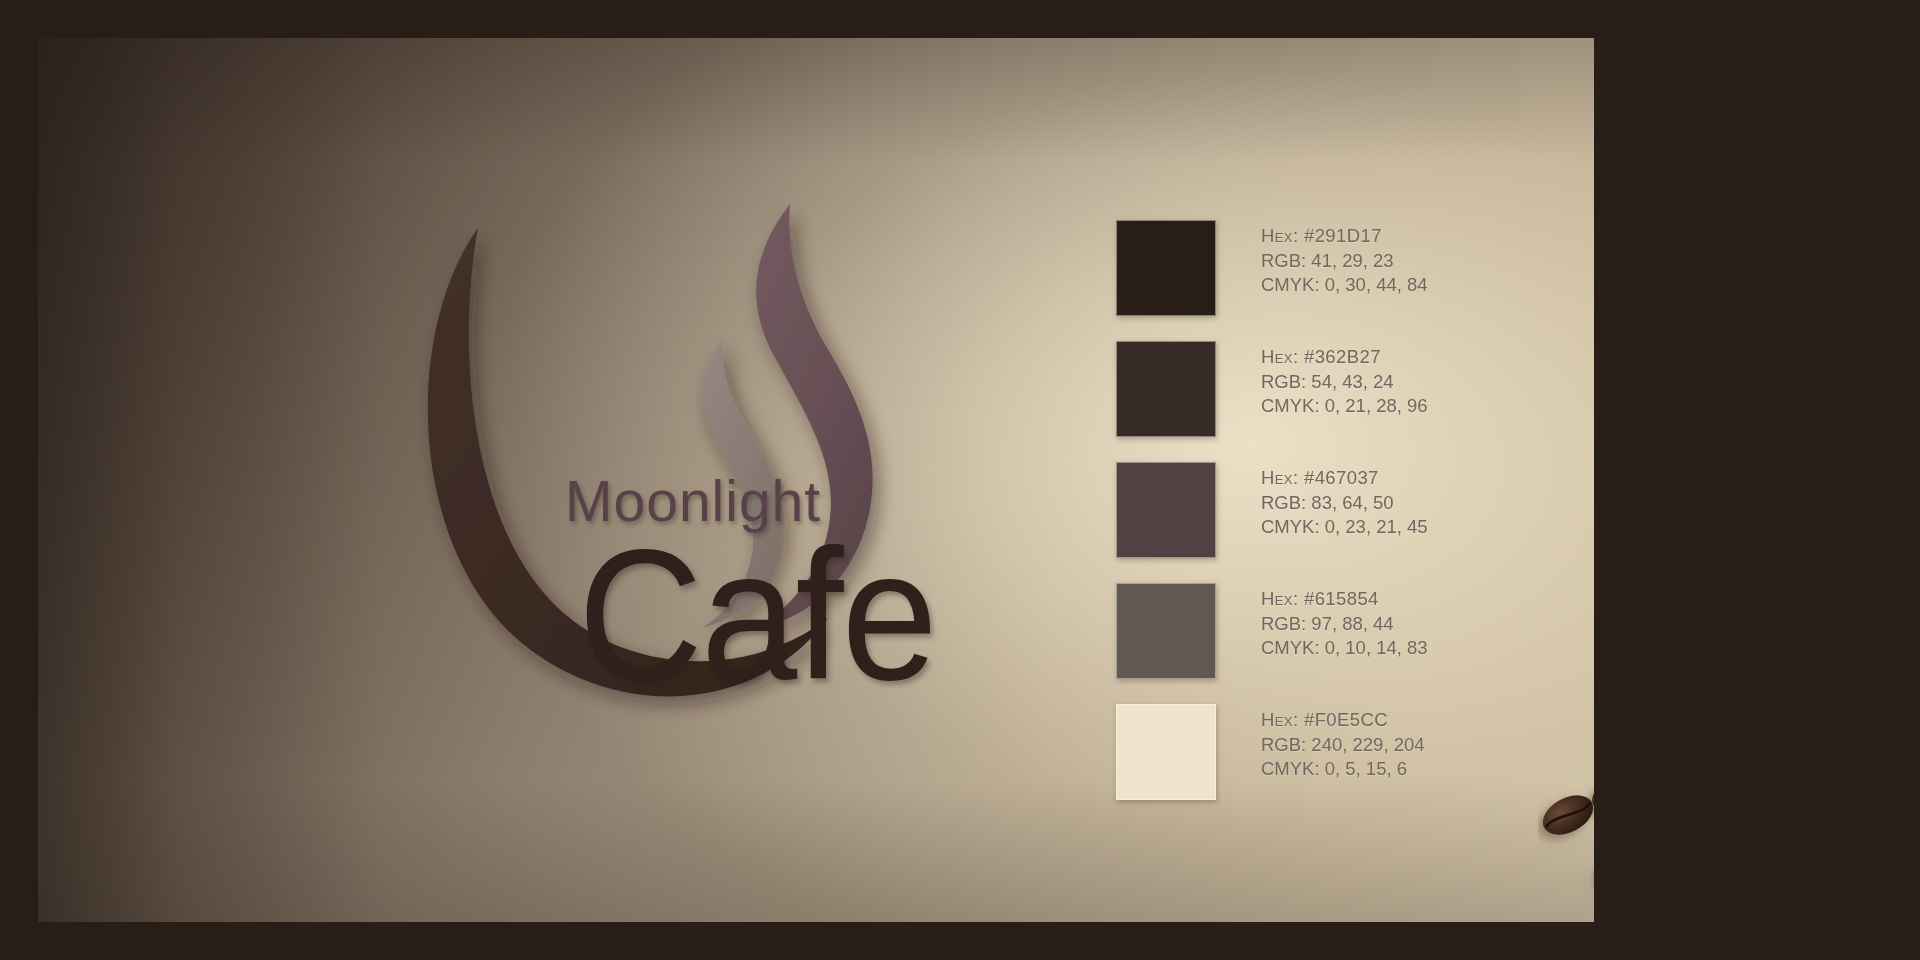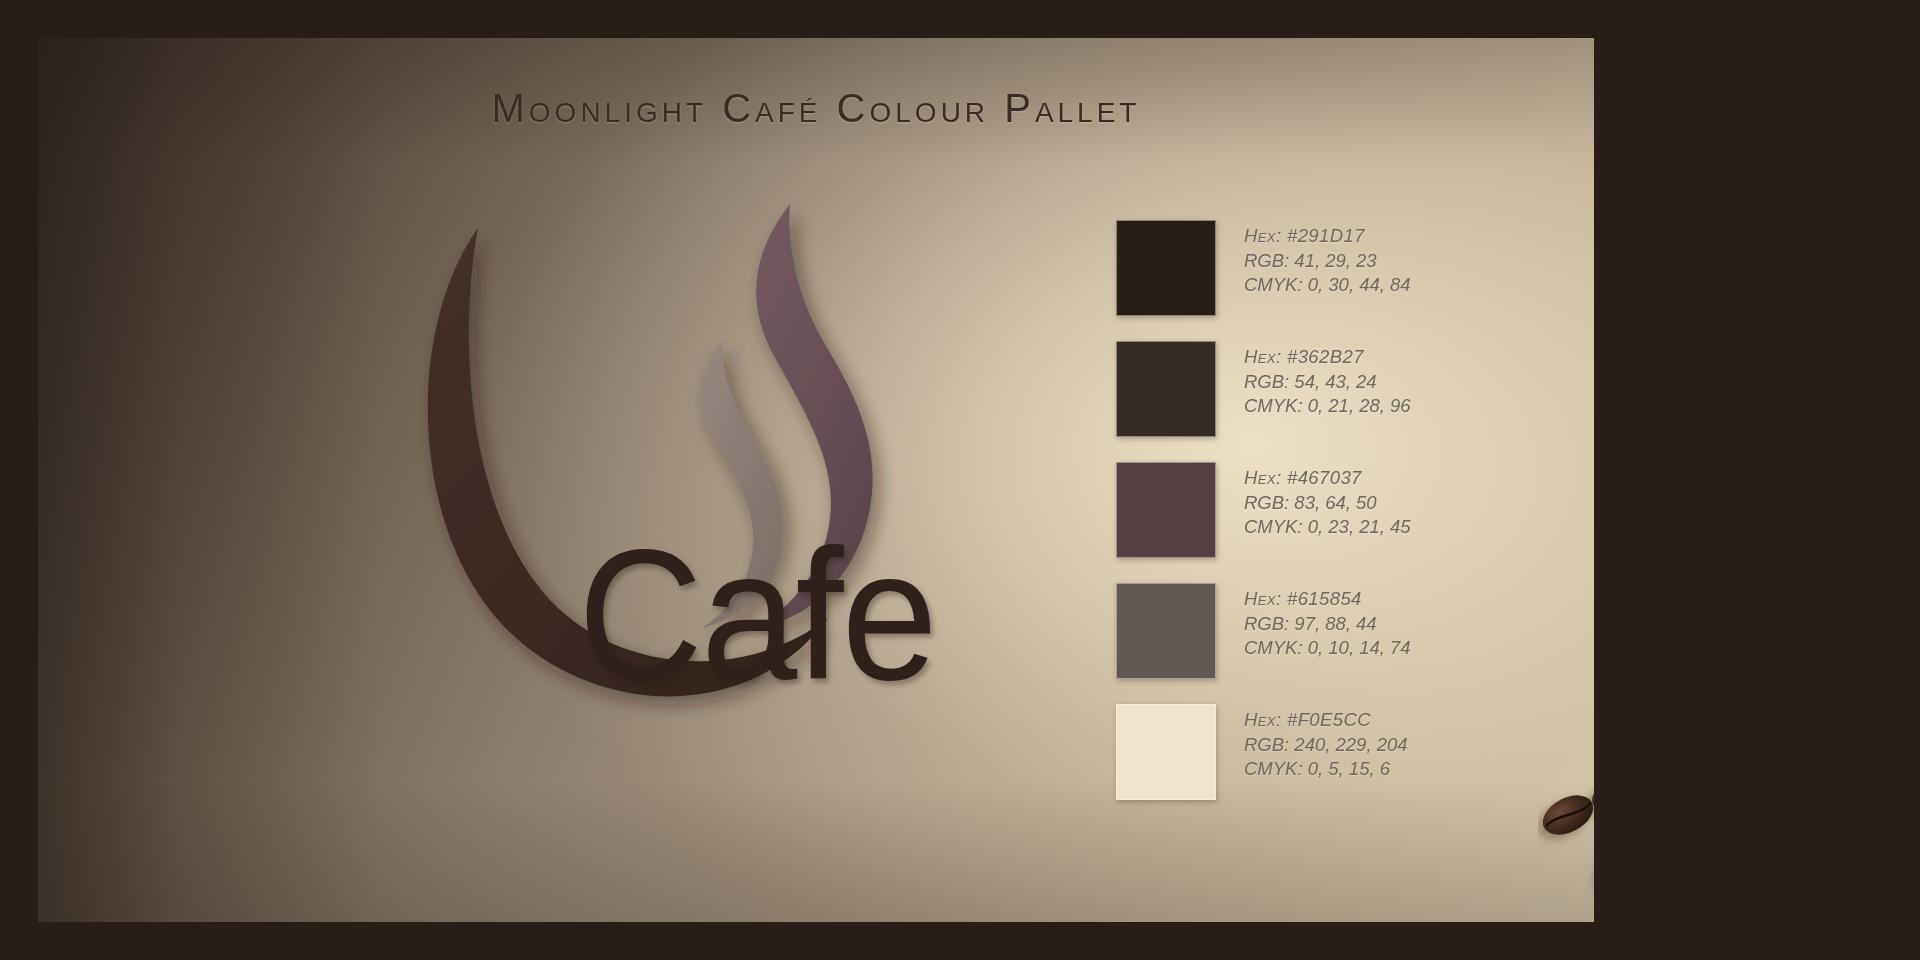--- a/index.html
+++ b/index.html
@@ -112,42 +112,40 @@
     position: absolute;
     left: 0;
     top: 0;
     width: 98px;
     height: 94px;
     border: 1px solid rgba(255,250,235,0.45);
     box-shadow: 1px 2px 5px rgba(45,33,25,0.30);
   }
   .swatch-info {
     position: absolute;
-    left: 128px;
+    left: 145px;
     top: 4px;
     color: #6f6860;
     font-size: 18.5px;
     line-height: 24.5px;
     white-space: nowrap;
     text-shadow: 0 1px 1px rgba(255,250,235,0.30);
-    font-style: italic;
   }
   .swatch-info .lbl-hex { font-variant: small-caps; letter-spacing: .4px; }
 
   
   #beans { position:absolute; left:1500px; top:735px; z-index:6; }
 </style>
 </head>
 <body>
 
 <div id="poster">
 
   <div id="canvas">
 
-    <div id="title">Moonlight Café Colour Pallet</div>
 
     <svg id="logo-svg" width="480" height="560" viewBox="0 0 480 560">
       <defs>
         <filter id="softshadow" x="-30%" y="-30%" width="170%" height="170%">
           <feDropShadow dx="6" dy="8" stdDeviation="9" flood-color="#241a14" flood-opacity="0.45"></feDropShadow>
         </filter>
         <linearGradient id="crescentGrad" x1="0" y1="0" x2="1" y2="1">
           <stop offset="0%" stop-color="#43312a"></stop>
           <stop offset="55%" stop-color="#3a2922"></stop>
           <stop offset="100%" stop-color="#31231c"></stop>
@@ -185,20 +183,21 @@
         <path d="M 304 152
                  C 276 192, 280 224, 300 258
                  C 324 300, 340 330, 334 366
                  C 328 402, 308 424, 284 440
                  C 320 432, 350 404, 360 362
                  C 372 314, 352 278, 332 244
                  C 314 214, 302 184, 304 152 Z" fill="url(#steamSmallGrad)"></path>
       </g>
     </svg>
 
+    <div class="logo-text" id="logo-moonlight">Moonlight</div>
     <div class="logo-text" id="logo-cafe">Cafe</div>
 
     <div id="swatches">
 
       <div class="swatch-row">
         <div class="swatch-chip" style="background-color: rgb(41, 29, 23);"></div>
         <div class="swatch-info">
           <div class="lbl-hex">Hex:  #291D17</div>
           <div>RGB:  41, 29, 23</div>
           <div>CMYK: 0, 30, 44, 84</div>
@@ -221,21 +220,21 @@
           <div>RGB:  83, 64, 50</div>
           <div>CMYK: 0, 23, 21, 45</div>
         </div>
       </div>
 
       <div class="swatch-row">
         <div class="swatch-chip" style="background-color: rgb(97, 88, 84);"></div>
         <div class="swatch-info">
           <div class="lbl-hex">Hex:  #615854</div>
           <div>RGB:  97, 88, 44</div>
-          <div>CMYK: 0, 10, 14, 74</div>
+          <div>CMYK: 0, 10, 14, 83</div>
         </div>
       </div>
 
       <div class="swatch-row">
         <div class="swatch-chip" style="background-color: rgb(240, 229, 204);"></div>
         <div class="swatch-info">
           <div class="lbl-hex">Hex:  #F0E5CC</div>
           <div>RGB:  240, 229, 204</div>
           <div>CMYK: 0, 5, 15, 6</div>
         </div>

